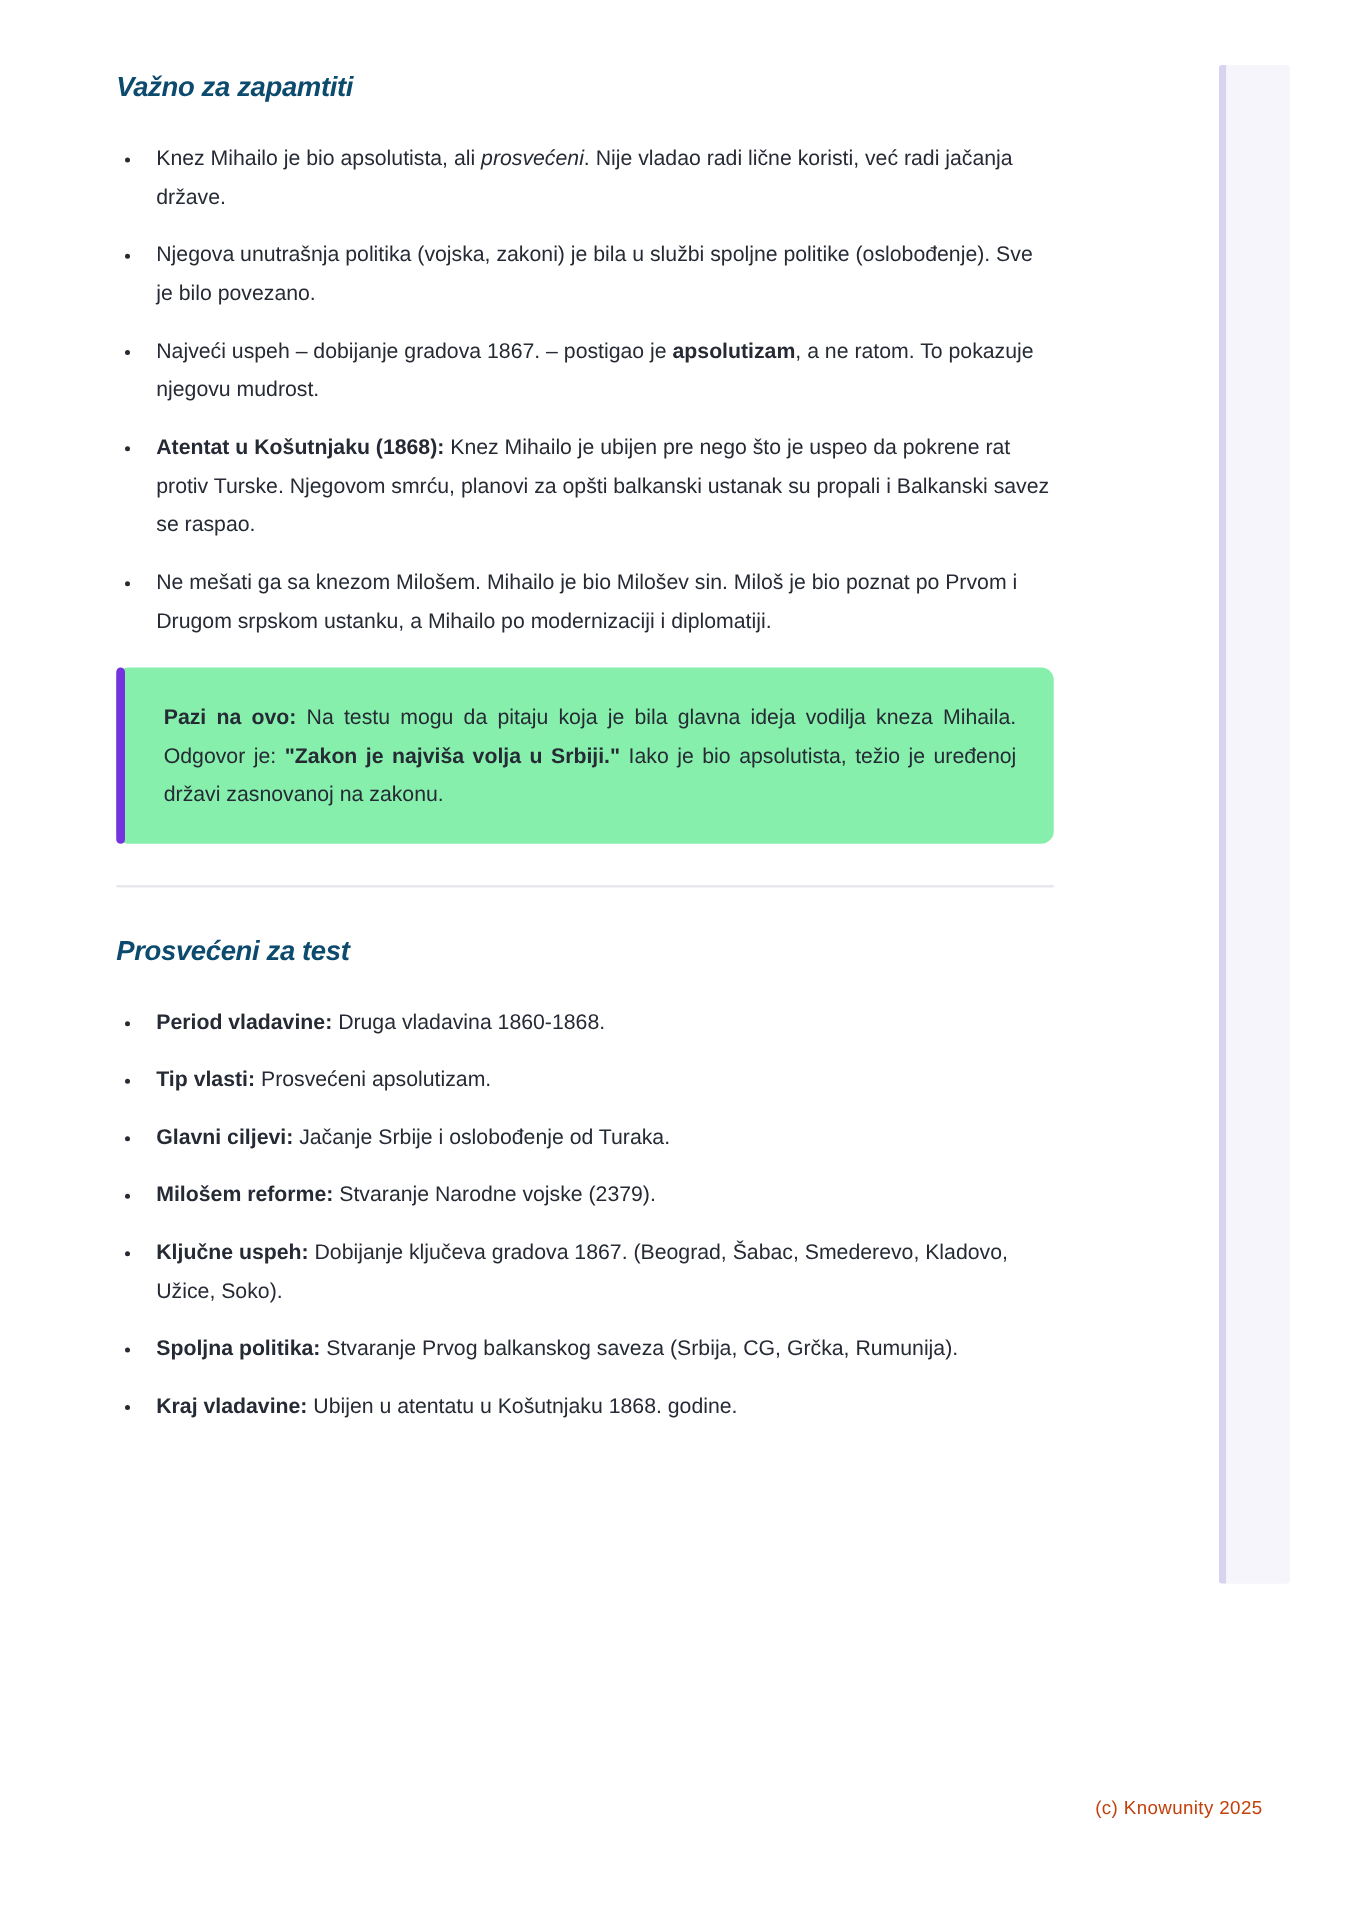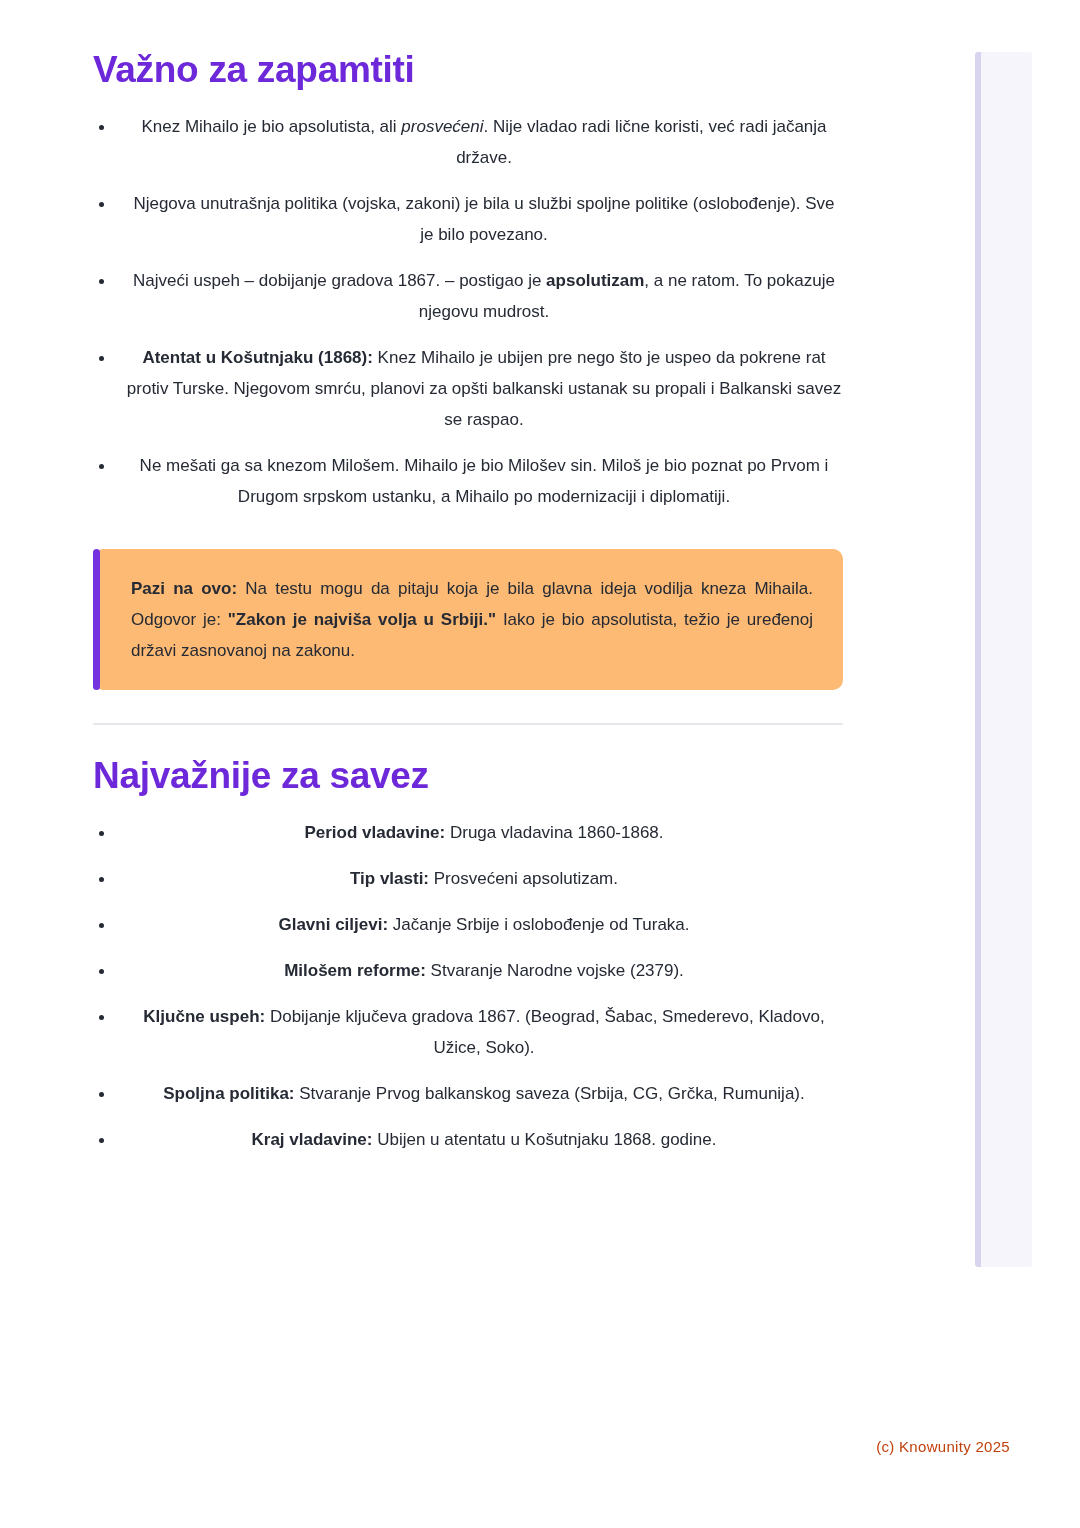--- a/index.html
+++ b/index.html
@@ -15,47 +15,47 @@
   }
   .content {
     position: absolute;
     left: 93px;
     top: 0;
     width: 750px;
     padding-top: 55px;
   }
   h1.section-title {
     margin: 0;
-    font-size: 37px;
+    font-size: 22px;
     line-height: 30px;
     font-weight: 700;
     letter-spacing: -0.3px;
-    color: #6d28d9;
+    color: #0c4a6e;
+    font-style: italic;
   }
   ul.bullets {
     margin: 26px 0 0 0;
     padding: 0 0 0 22px;
     list-style: disc;
   }
   ul.bullets li {
     font-size: 17px;
     line-height: 31px;
     margin-bottom: 15px;
     padding-left: 10px;
     color: #252a34;
-    text-align: center;
   }
   ul.bullets li::marker { color: #252a34; font-size: 15px; }
   ul.bullets li:last-child { margin-bottom: 0; }
   strong { font-weight: 700; }
   em { font-style: italic; }
   .callout {
     position: relative;
-    margin-top: 37px;
-    background: #fdba74;
+    margin-top: 22px;
+    background: #86efac;
     border-radius: 10px;
     padding: 24px 30px 24px 38px;
   }
   .callout-bar {
     position: absolute;
     left: 0;
     top: 0;
     bottom: 0;
     width: 7px;
     background: #7533e0;
@@ -110,21 +110,21 @@
 
   <div class="callout">
     <div class="callout-bar"></div>
     <div class="callout-text">
       <strong>Pazi na ovo:</strong><span> Na testu mogu da pitaju koja je bila glavna ideja vodilja kneza Mihaila. Odgovor je: </span><strong>"Zakon je najviša volja u Srbiji."</strong><span> Iako je bio apsolutista, težio je uređenoj državi zasnovanoj na zakonu.</span>
     </div>
   </div>
 
   <div class="divider"></div>
 
-  <h1 class="section-title second">Najvažnije za savez</h1>
+  <h1 class="section-title second">Prosvećeni za test</h1>
 
   <ul class="bullets">
     <li><strong>Period vladavine:</strong><span> Druga vladavina 1860-1868.</span></li>
     <li><strong>Tip vlasti:</strong><span> Prosvećeni apsolutizam.</span></li>
     <li><strong>Glavni ciljevi:</strong><span> Jačanje Srbije i oslobođenje od Turaka.</span></li>
     <li><strong>Milošem reforme:</strong><span> Stvaranje Narodne vojske (2379).</span></li>
     <li><strong>Ključne uspeh:</strong><span> Dobijanje ključeva gradova 1867. (Beograd, Šabac, Smederevo, Kladovo, Užice, Soko).</span></li>
     <li><strong>Spoljna politika:</strong><span> Stvaranje Prvog balkanskog saveza (Srbija, CG, Grčka, Rumunija).</span></li>
     <li><strong>Kraj vladavine:</strong><span> Ubijen u atentatu u Košutnjaku 1868. godine.</span></li>
   </ul>

